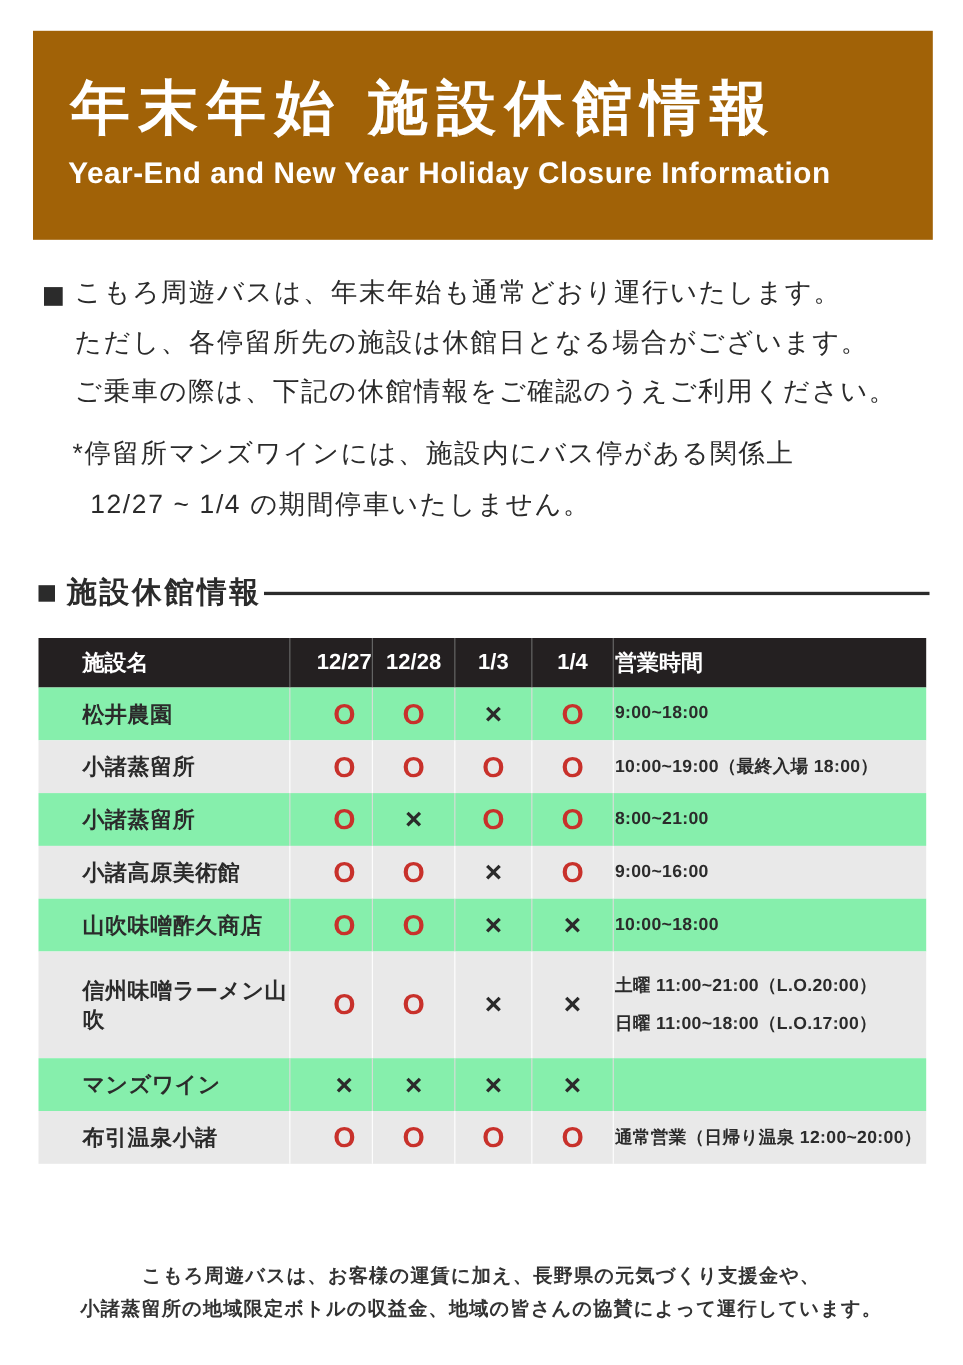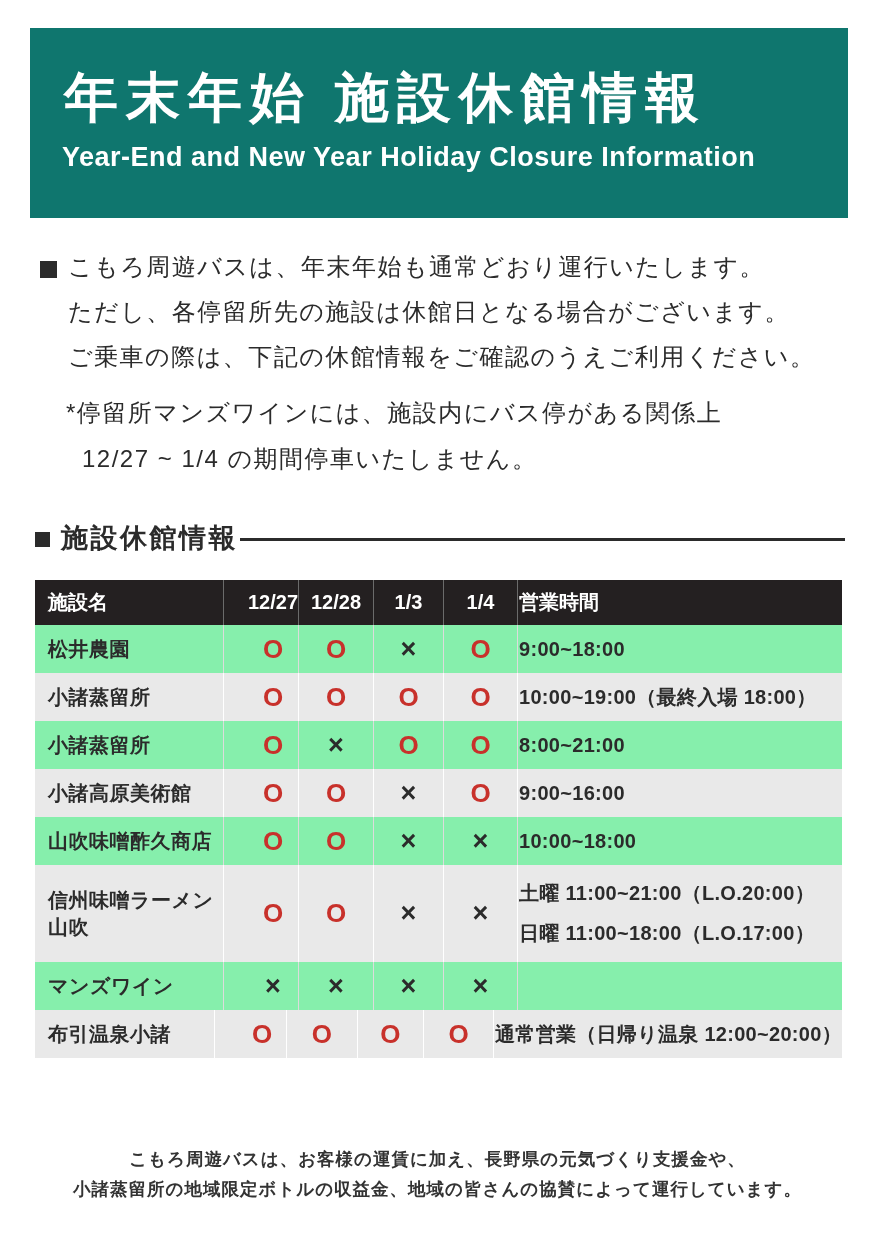--- a/index.html
+++ b/index.html
@@ -9,21 +9,21 @@
     font-family:"Liberation Sans","DejaVu Sans",sans-serif;
     color:#2b2b2b;
     position:relative;
     overflow:hidden;
   }
   .page{position:absolute;inset:0;}
 
   
   .banner{
     position:absolute;left:30px;top:28px;width:818px;height:190px;
-    background:#0f766e;
+    background:#a16207;
   }
   .banner-title{
     position:absolute;left:34px;top:34px;
     font-size:54px;font-weight:700;letter-spacing:8px;color:#fff;
     white-space:nowrap;
   }
   .banner-subtitle{
     position:absolute;left:32px;top:114px;
     font-size:27px;font-weight:700;letter-spacing:0.5px;color:#fff;
     white-space:nowrap;
@@ -72,27 +72,27 @@
   .c0{width:188px;}
   .c1{width:75px;justify-content:center;padding-left:24px;}
   .c2{width:75px;justify-content:center;}
   .c3{width:70px;justify-content:center;}
   .c4{width:74px;justify-content:center;}
   .c5{flex:1;}
   .thead-row .cell{font-size:20px;font-weight:700;}
   .thead-row .cell + .cell{border-left:1px solid #6b6b6b;}
   .trow .cell + .cell{border-left:1px solid #dcdcdc;}
   .trow.gray .cell + .cell{border-left:1px solid #ffffff;}
-  .thead-row .c0, .trow .c0{padding-left:13px;}
+  .thead-row .c0, .trow .c0{margin-left:40px;}
   .thead-row .c5, .trow .c5{padding-left:1px;}
   .name{font-size:20px;font-weight:700;letter-spacing:0.5px;}
   .mark.open{color:#c8312b;font-size:26px;font-weight:700;}
   .mark.closed{color:#2b2b2b;font-size:27px;font-weight:700;}
   .hours{flex-direction:column;align-items:flex-start;justify-content:center;
-         font-size:20px;font-weight:700;letter-spacing:0.3px;gap:13px;white-space:nowrap;}
+         font-size:16px;font-weight:700;letter-spacing:0.3px;gap:13px;white-space:nowrap;}
 
   
   .footer{
     position:absolute;left:0;top:1144px;width:875px;
     text-align:center;font-size:17.5px;line-height:30px;letter-spacing:1px;color:#333;font-weight:bold;
   }
 </style>
 </head>
 <body>
 

